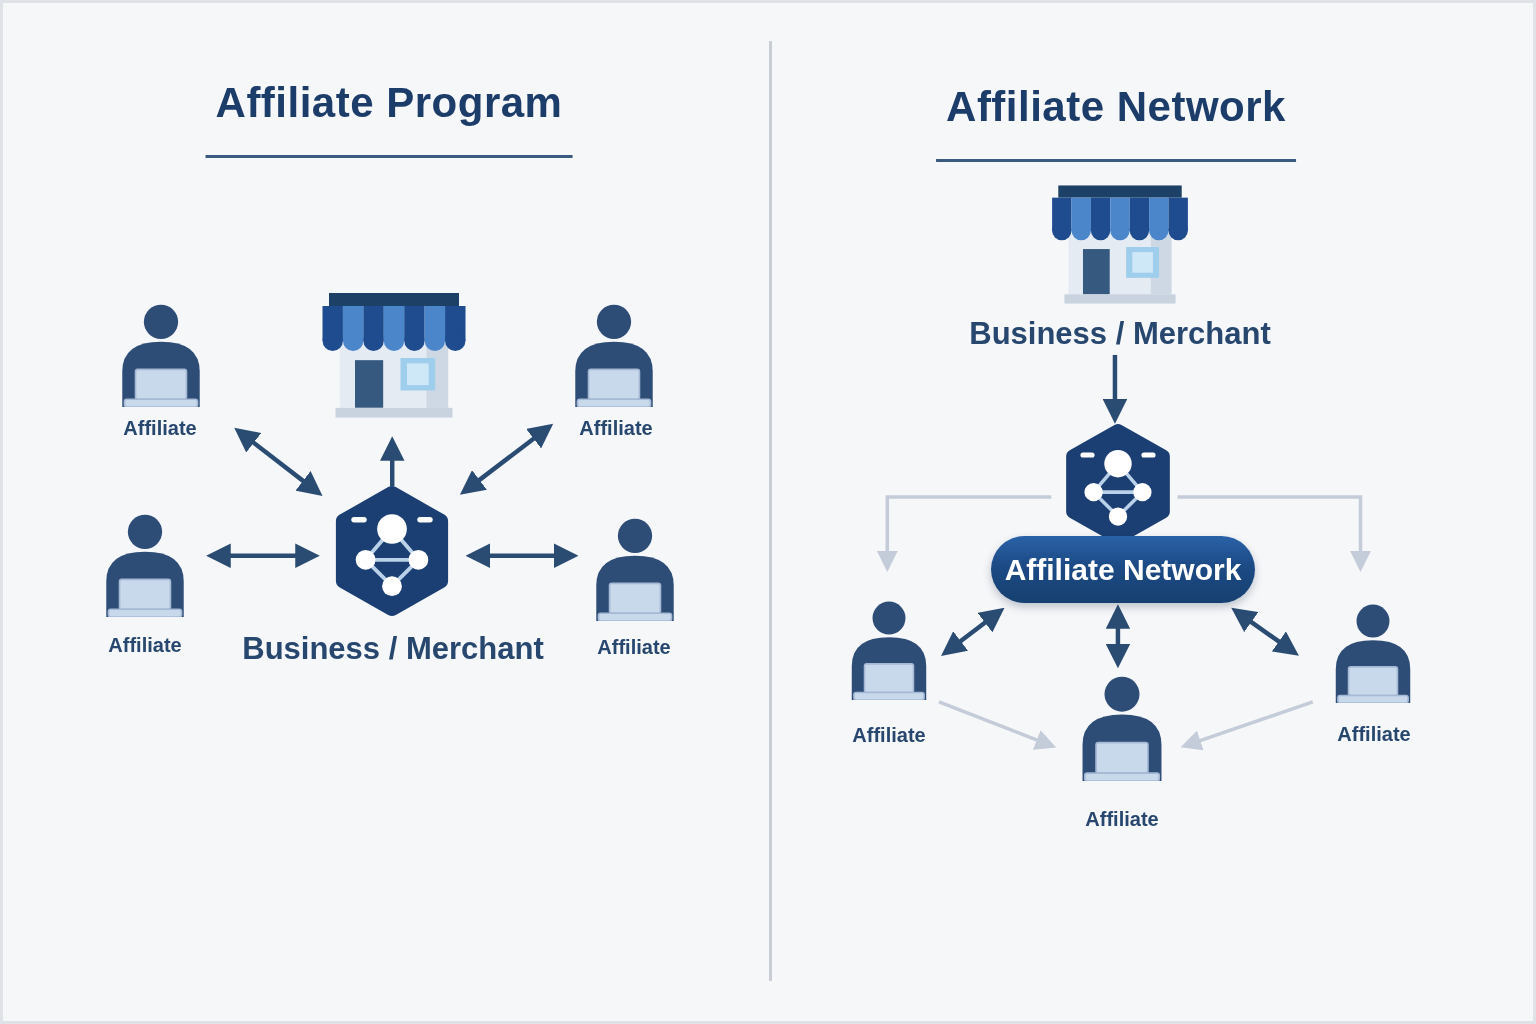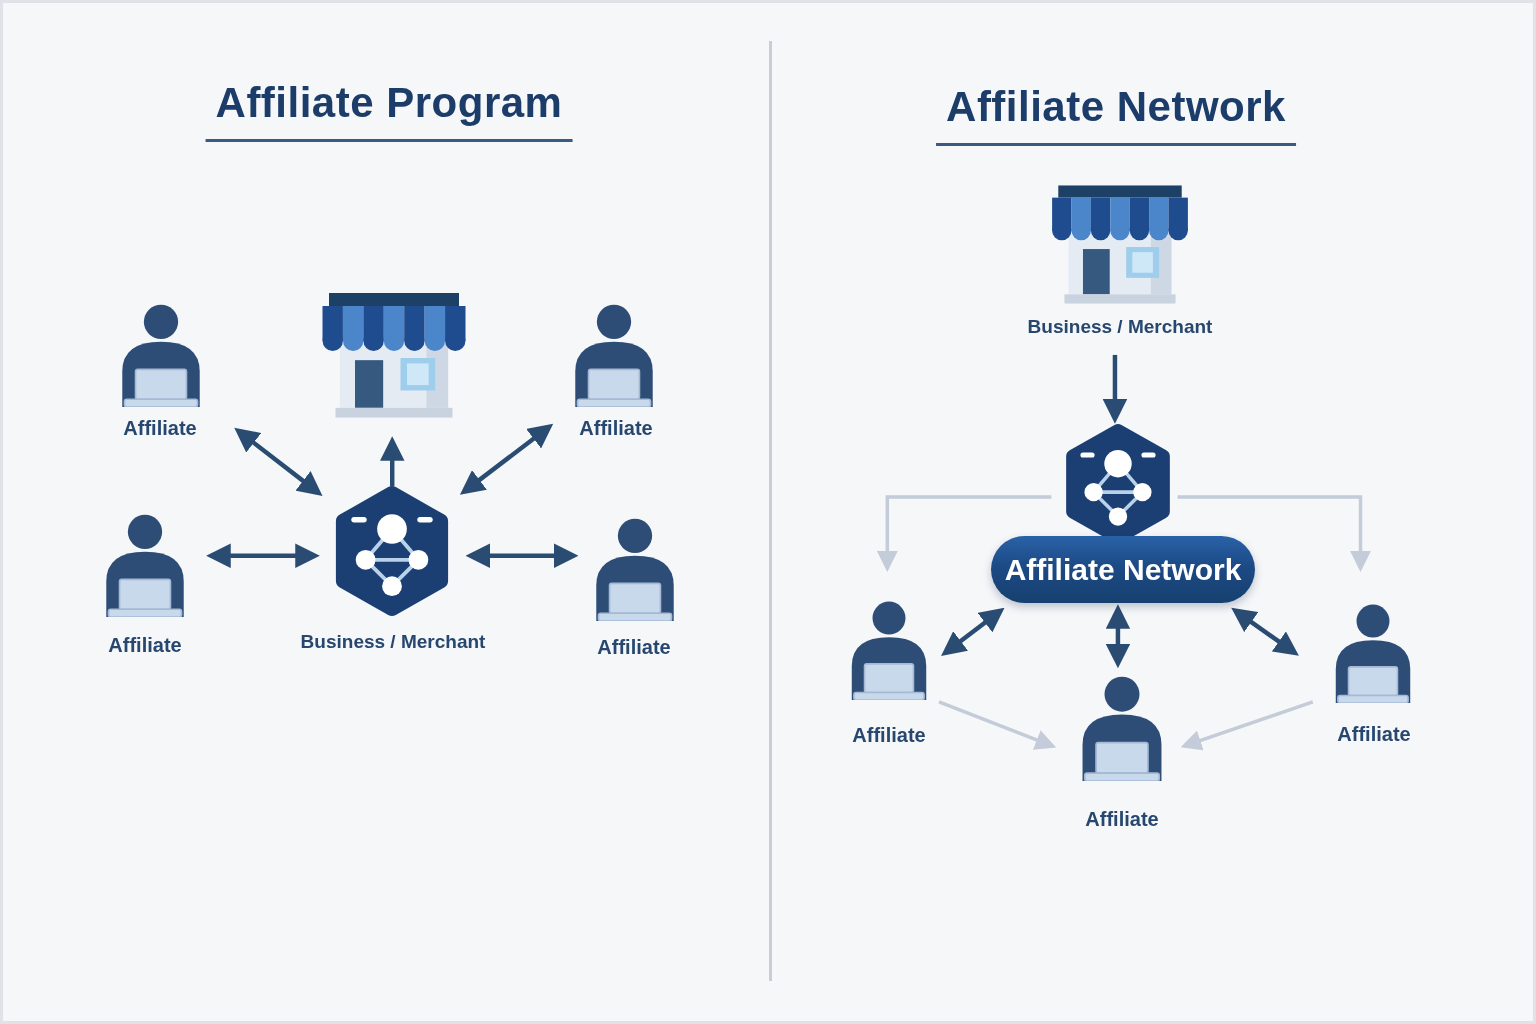--- a/index.html
+++ b/index.html
@@ -16,29 +16,29 @@
     overflow:hidden;
   }
   .divider {
     position:absolute; left:766px; top:38px;
     width:3px; height:940px; background:#c9ced6;
   }
   .title {
     position:absolute; transform:translateX(-50%);
     font-size:42px; font-weight:bold; color:#1c3c69;
     letter-spacing:.5px; white-space:nowrap;
-    padding:0 10px 12px 10px;
+    padding:0 10px 28px 10px;
     border-bottom:3px solid #3a5a80;
   }
   .lbl {
     position:absolute; transform:translateX(-50%);
     font-size:20px; font-weight:bold; color:#27476e;
     white-space:nowrap;
   }
-  .lbl.big { font-size:19px; }
+  .lbl.big { font-size:31px; }
   .icon { position:absolute; }
   .icon svg { width:100%; height:100%; display:block; overflow:visible; }
   .badge {
     position:absolute;
     display:flex; align-items:center; justify-content:center;
     color:#ffffff; font-size:30px; font-weight:bold; white-space:nowrap;
     background:linear-gradient(180deg,#2a62a8 0%, #1c4a85 45%, #16406f 100%);
     border-radius:34px;
     box-shadow:0 4px 8px rgba(20,40,70,.25);
   }

